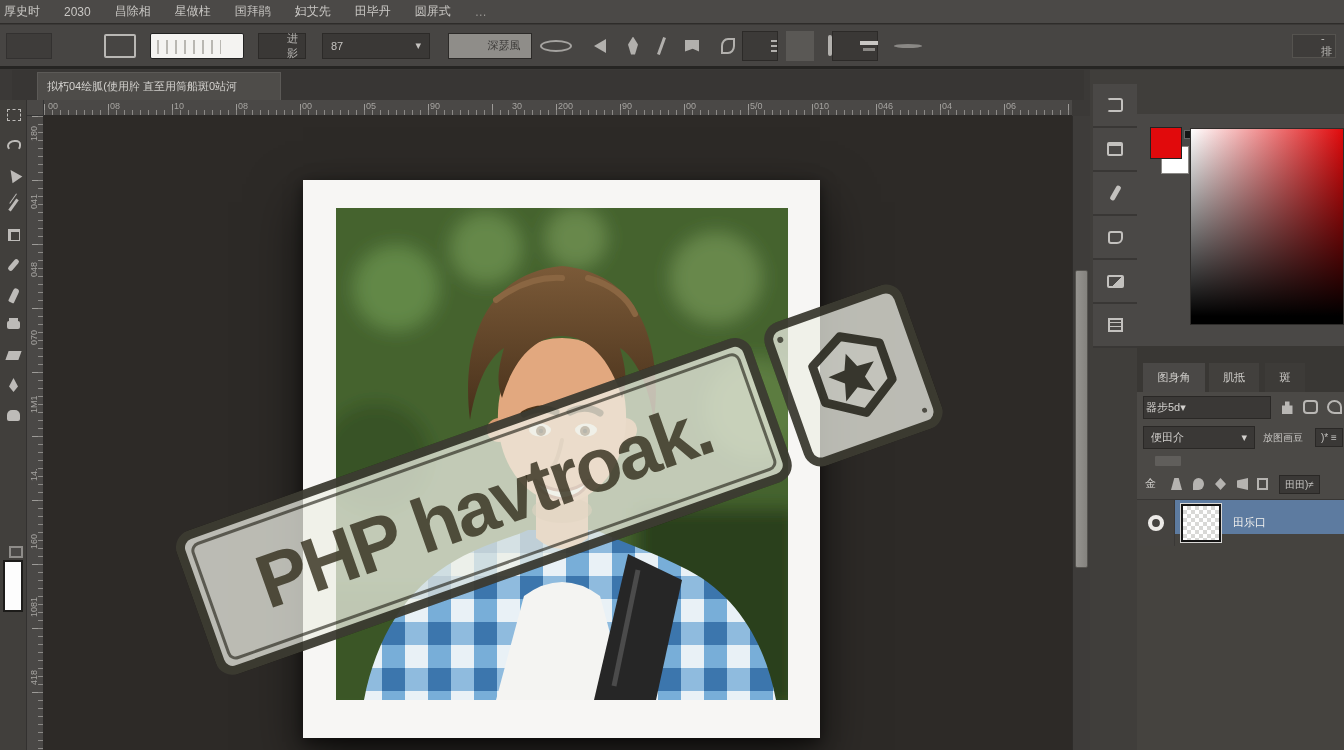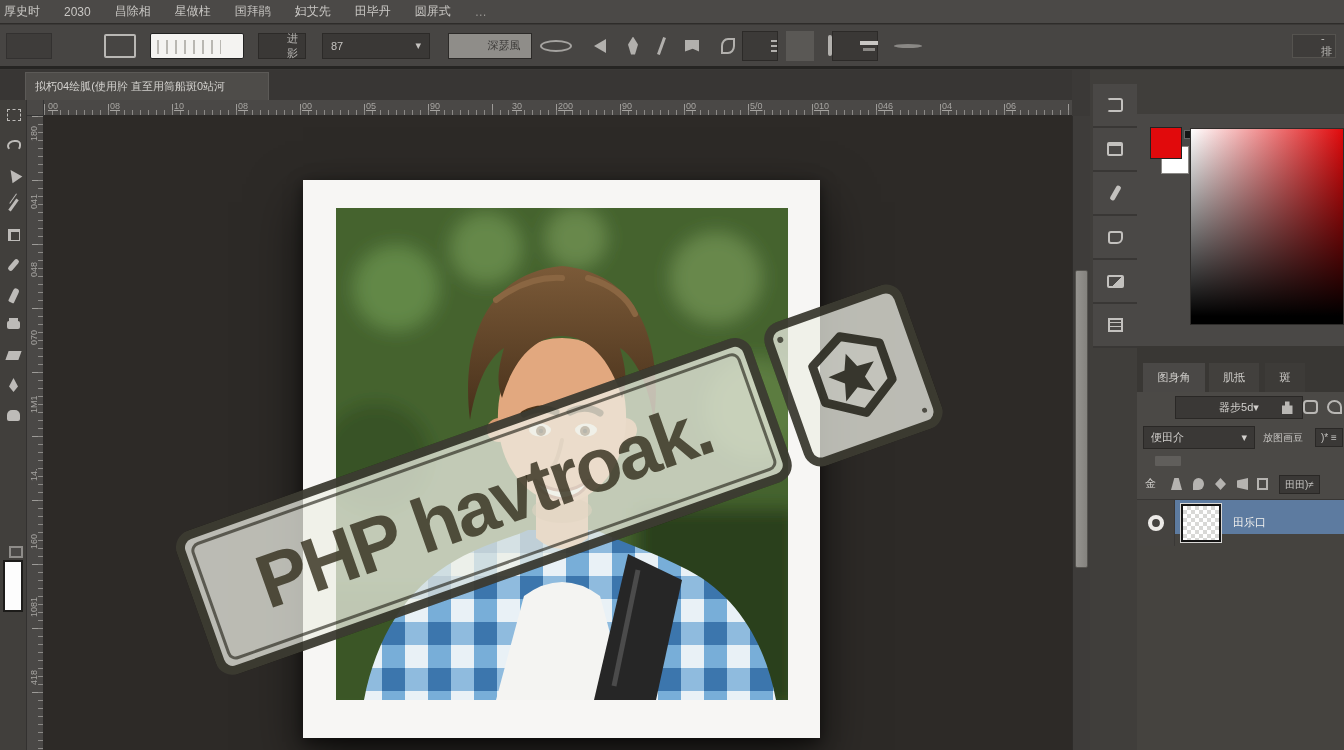--- a/index.html
+++ b/index.html
@@ -47,21 +47,21 @@
   .g-flag{width:14px;height:12px;background:#b2b0ad;clip-path:polygon(0 0,100% 0,100% 100%,55% 78%,0 100%);}
   .g-quill{width:14px;height:16px;border:2px solid #b2b0ad;border-radius:50% 0 50% 0;}
   .g-tower{width:16px;height:14px;background:#b2b0ad;clip-path:polygon(0 100%,0 40%,25% 40%,25% 10%,50% 25%,75% 0,80% 40%,100% 40%,100% 100%);}
   .g-lines{width:14px;height:2px;background:#b2b0ad;box-shadow:0 5px 0 #b2b0ad,0 -5px 0 #b2b0ad;}
   .g-dash{width:18px;height:4px;background:#c9c7c4;}
   .g-dash2{width:12px;height:3px;background:#8a8885;}
   .g-cam{width:18px;height:14px;border:2px solid #b2b0ad;border-radius:2px;position:relative;}
   .g-cam::after{content:"";position:absolute;left:4px;top:2px;width:6px;height:6px;border:2px solid #b2b0ad;border-radius:50%;}
 
   
-  .tabbar{position:absolute;left:0;top:70px;width:1072px;height:30px;background:#383634;}
+  .tabbar{position:absolute;left:12px;top:70px;width:1072px;height:30px;background:#383634;}
   .doc-tab{position:absolute;left:25px;top:2px;width:244px;height:28px;background:#4e4c49;
            border:1px solid #5c5a57;border-bottom:none;display:flex;align-items:center;padding:0 9px;}
   .doc-tab span{font-size:11px;color:#d4d2cf;white-space:nowrap;overflow:hidden;}
 
   
   .toolbar{position:absolute;left:0;top:100px;width:27px;height:650px;background:#413f3c;border-right:1px solid #333130;}
   .tool{position:relative;width:27px;height:30px;display:flex;align-items:center;justify-content:center;}
   .t{display:block;}
   .t-marquee{width:14px;height:12px;border:1px dashed #bdbbb8;}
   .t-lasso{width:14px;height:11px;border:2px solid #bdbbb8;border-radius:60% 40% 50% 50%;border-bottom-color:transparent;}
@@ -77,21 +77,21 @@
   .swatches{position:absolute;left:0;top:444px;width:27px;height:80px;}
   .bg-swatch{position:absolute;left:9px;top:2px;width:14px;height:12px;border:2px solid #8e8c89;background:#4a4846;}
   .fg-swatch{position:absolute;left:3px;top:16px;width:20px;height:52px;background:#fdfdfd;border:2px solid #1d1c1a;}
 
   
   .ruler-corner{position:absolute;left:27px;top:100px;width:17px;height:16px;background:#4a4846;border-right:1px solid #333;border-bottom:1px solid #333;}
   .ruler-top{position:absolute;left:44px;top:100px;width:1028px;height:16px;background:#4a4846;border-bottom:1px solid #2c2a28;
     background-image:repeating-linear-gradient(90deg,#8b8986 0 1px,transparent 1px 8px),
                      repeating-linear-gradient(90deg,#9d9b98 0 1px,transparent 1px 64px);
     background-size:100% 5px,100% 11px;background-position:left bottom,left bottom;background-repeat:no-repeat;}
-  .ruler-top span{position:absolute;top:1px;font-size:9px;color:#a6a4a1;text-decoration:underline;}
+  .ruler-top span{position:absolute;top:1px;font-size:9px;color:#a6a4a1;}
   .ruler-left{position:absolute;left:27px;top:116px;width:17px;height:634px;background:#4a4846;border-right:1px solid #2c2a28;
     background-image:repeating-linear-gradient(180deg,#8b8986 0 1px,transparent 1px 8px),
                      repeating-linear-gradient(180deg,#9d9b98 0 1px,transparent 1px 64px);
     background-size:5px 100%,11px 100%;background-position:right top;background-repeat:no-repeat;}
   .ruler-left span{position:absolute;left:1px;font-size:9px;color:#a6a4a1;transform:rotate(-90deg);transform-origin:center;display:block;width:12px;}
 
   
   .canvas{position:absolute;left:44px;top:116px;width:1028px;height:634px;background:#2d2a27;overflow:hidden;}
   .polaroid{position:absolute;left:259px;top:64px;width:517px;height:558px;background:#f7f6f4;
             box-shadow:0 22px 50px rgba(0,0,0,.6),0 4px 14px rgba(0,0,0,.5);}
@@ -143,21 +143,21 @@
 
   .mid-gap{position:absolute;left:1137px;top:346px;width:207px;height:12px;background:#393734;}
   .layers-tabs{position:absolute;left:1137px;top:358px;width:207px;height:34px;background:#393734;}
   .layers-tabs .ptab{position:absolute;top:5px;height:29px;display:flex;align-items:center;justify-content:center;font-size:11px;color:#cfcdca;}
   .lt1{left:6px;width:62px;}
   .lt2{left:72px;width:50px;background:#42403d;}
   .lt3{left:128px;width:40px;background:#3d3b38;}
   .layers-body{position:absolute;left:1137px;top:392px;width:207px;height:358px;background:#45433f;}
   .controls-bg{position:absolute;left:0;top:0;width:207px;height:108px;background:#4b4946;border-bottom:1px solid #38363,4;border-bottom:1px solid #383634;}
   .blend-select{position:absolute;left:6px;top:4px;width:128px;height:23px;background:#3a3836;border:1px solid #2a2826;
-                display:flex;align-items:center;justify-content:center;padding:0 2px;font-size:11px;color:#d2d0cd;margin-left:32px;}
+                display:flex;align-items:center;justify-content:flex-start;padding:0 2px;font-size:11px;color:#d2d0cd;}
   .lp-ico{position:absolute;top:8px;width:15px;height:14px;}
   .lp1{left:142px;background:#b9b7b4;clip-path:polygon(20% 100%,20% 40%,40% 40%,40% 10%,70% 10%,70% 40%,90% 40%,90% 100%);}
   .lp2{left:166px;border:2px solid #b9b7b4;border-radius:4px;}
   .lp3{left:190px;border:2px solid #b9b7b4;border-radius:50% 50% 0 50%;}
   .opacity-select{position:absolute;left:6px;top:34px;width:112px;height:23px;background:#3a3836;border:1px solid #2a2826;
                   display:flex;align-items:center;justify-content:space-between;padding:0 7px;font-size:11px;color:#d2d0cd;}
   .opacity-label{position:absolute;left:126px;top:39px;font-size:10px;color:#c5c3c0;}
   .opacity-chip{position:absolute;left:178px;top:36px;height:19px;padding:0 5px;background:#3a3836;border:1px solid #2a2826;
                 font-size:10px;color:#c5c3c0;display:flex;align-items:center;}
   .mini-badge{position:absolute;left:18px;top:64px;width:26px;height:10px;background:#605e5b;border-radius:1px;}

